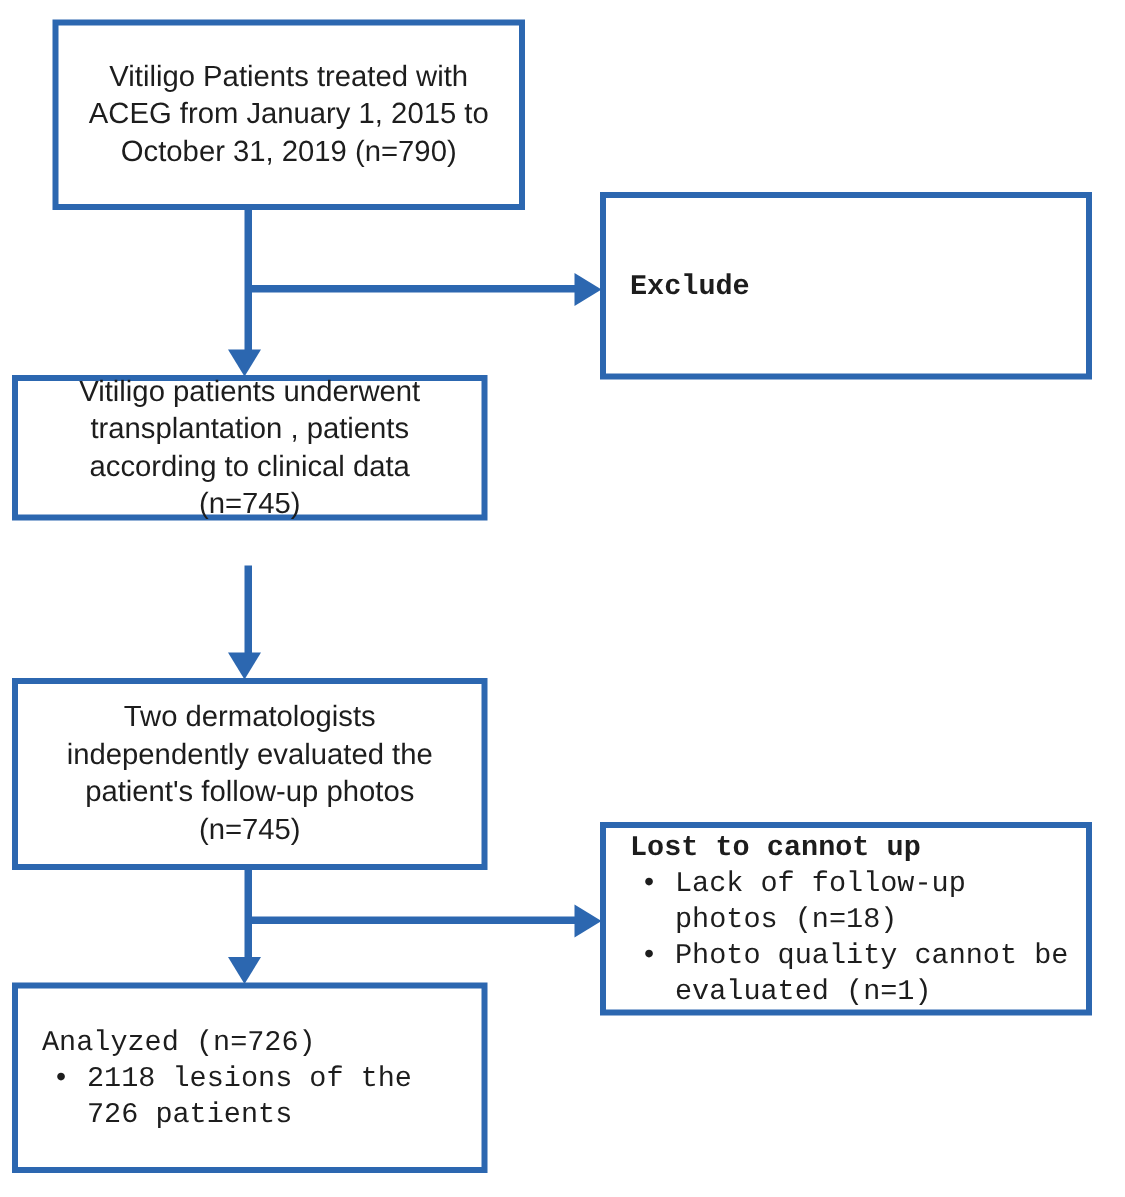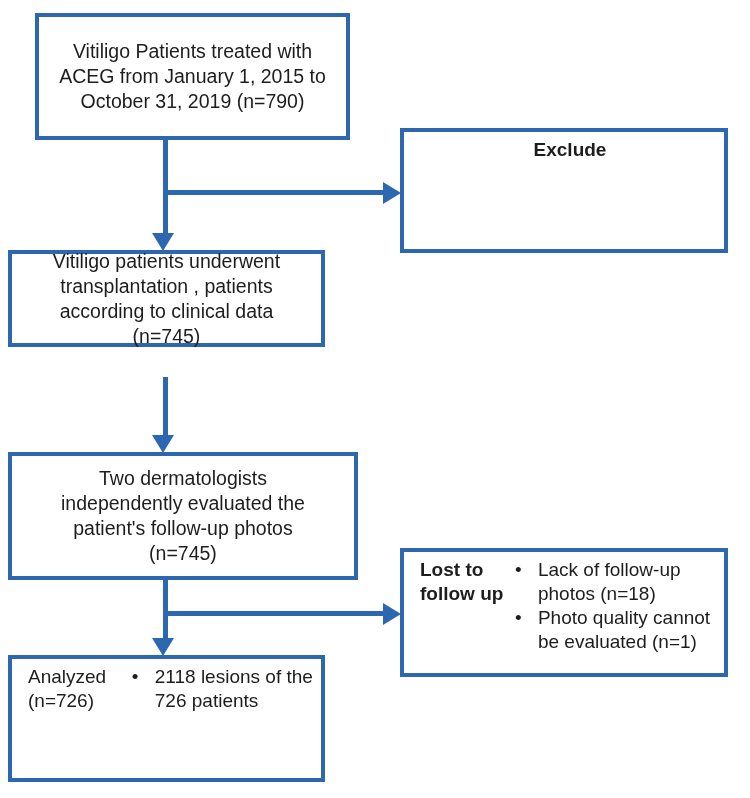--- a/index.html
+++ b/index.html
@@ -24,26 +24,27 @@
     align-items: center;
     justify-content: center;
     text-align: center;
     font-size: 19.5px;
     line-height: 25px;
     padding: 4px 6px;
   }
   .center-box .line { display: block; }
   .left-box {
     display: flex;
-    flex-direction: row;
+    flex-direction: column;
     justify-content: center;
     text-align: left;
     font-size: 19px;
     line-height: 24px;
     padding: 6px 4px 6px 16px;
+    font-family: Liberation Mono, monospace;
   }
   .box-title { font-weight: bold; }
   .box-title.regular { font-weight: normal; }
   ul.bullets {
     list-style: none;
     margin: 0;
     padding: 0;
   }
   ul.bullets li {
     position: relative;
@@ -66,21 +67,21 @@
   .arrow-right {
     position: absolute; width: 0; height: 0;
     border-top: 11px solid transparent;
     border-bottom: 11px solid transparent;
     border-left: 18px solid #2c67b0;
   }
   
   #box-enrolled     { left: 10px;  top: 13px;  width: 315px; height: 127px; margin-left: 25px; }
   #box-excluded     { left: 400px; top: 128px; width: 328px; height: 125px; }
   #box-transplanted { left: 8px;   top: 250px; width: 317px; height: 97px; }
-  #box-evaluated    { left: 8px;   top: 452px; width: 350px; height: 128px; }
+  #box-evaluated    { left: 8px;   top: 452px; width: 317px; height: 128px; }
   #box-lost         { left: 400px; top: 548px; width: 328px; height: 129px; }
   #box-analyzed     { left: 8px;   top: 655px; width: 317px; height: 127px; }
   
   #v1  { left: 163px; top: 138px; height: 97px; }
   #a1  { left: 152px; top: 233px; }
   #h1  { left: 165px; top: 190px; width: 219px; }
   #ar1 { left: 383px; top: 182px; }
   #v2  { left: 163px; top: 377px; height: 59px; }
   #a2  { left: 152px; top: 435px; }
   #v3  { left: 163px; top: 578px; height: 61px; }
@@ -111,21 +112,21 @@
   </div>
 
   <div class="fbox center-box" id="box-evaluated">
     <span class="line">Two dermatologists</span>
     <span class="line">independently evaluated the</span>
     <span class="line">patient's follow-up photos</span>
     <span class="line">(n=745)</span>
   </div>
 
   <div class="fbox left-box" id="box-lost">
-    <div class="box-title">Lost to follow up</div>
+    <div class="box-title">Lost to cannot up</div>
     <ul class="bullets">
       <li>Lack of follow-up photos (n=18)</li>
       <li>Photo quality cannot be evaluated (n=1)</li>
     </ul>
   </div>
 
   <div class="fbox left-box" id="box-analyzed">
     <div class="box-title regular">Analyzed (n=726)</div>
     <ul class="bullets">
       <li>2118 lesions of the 726 patients</li>

